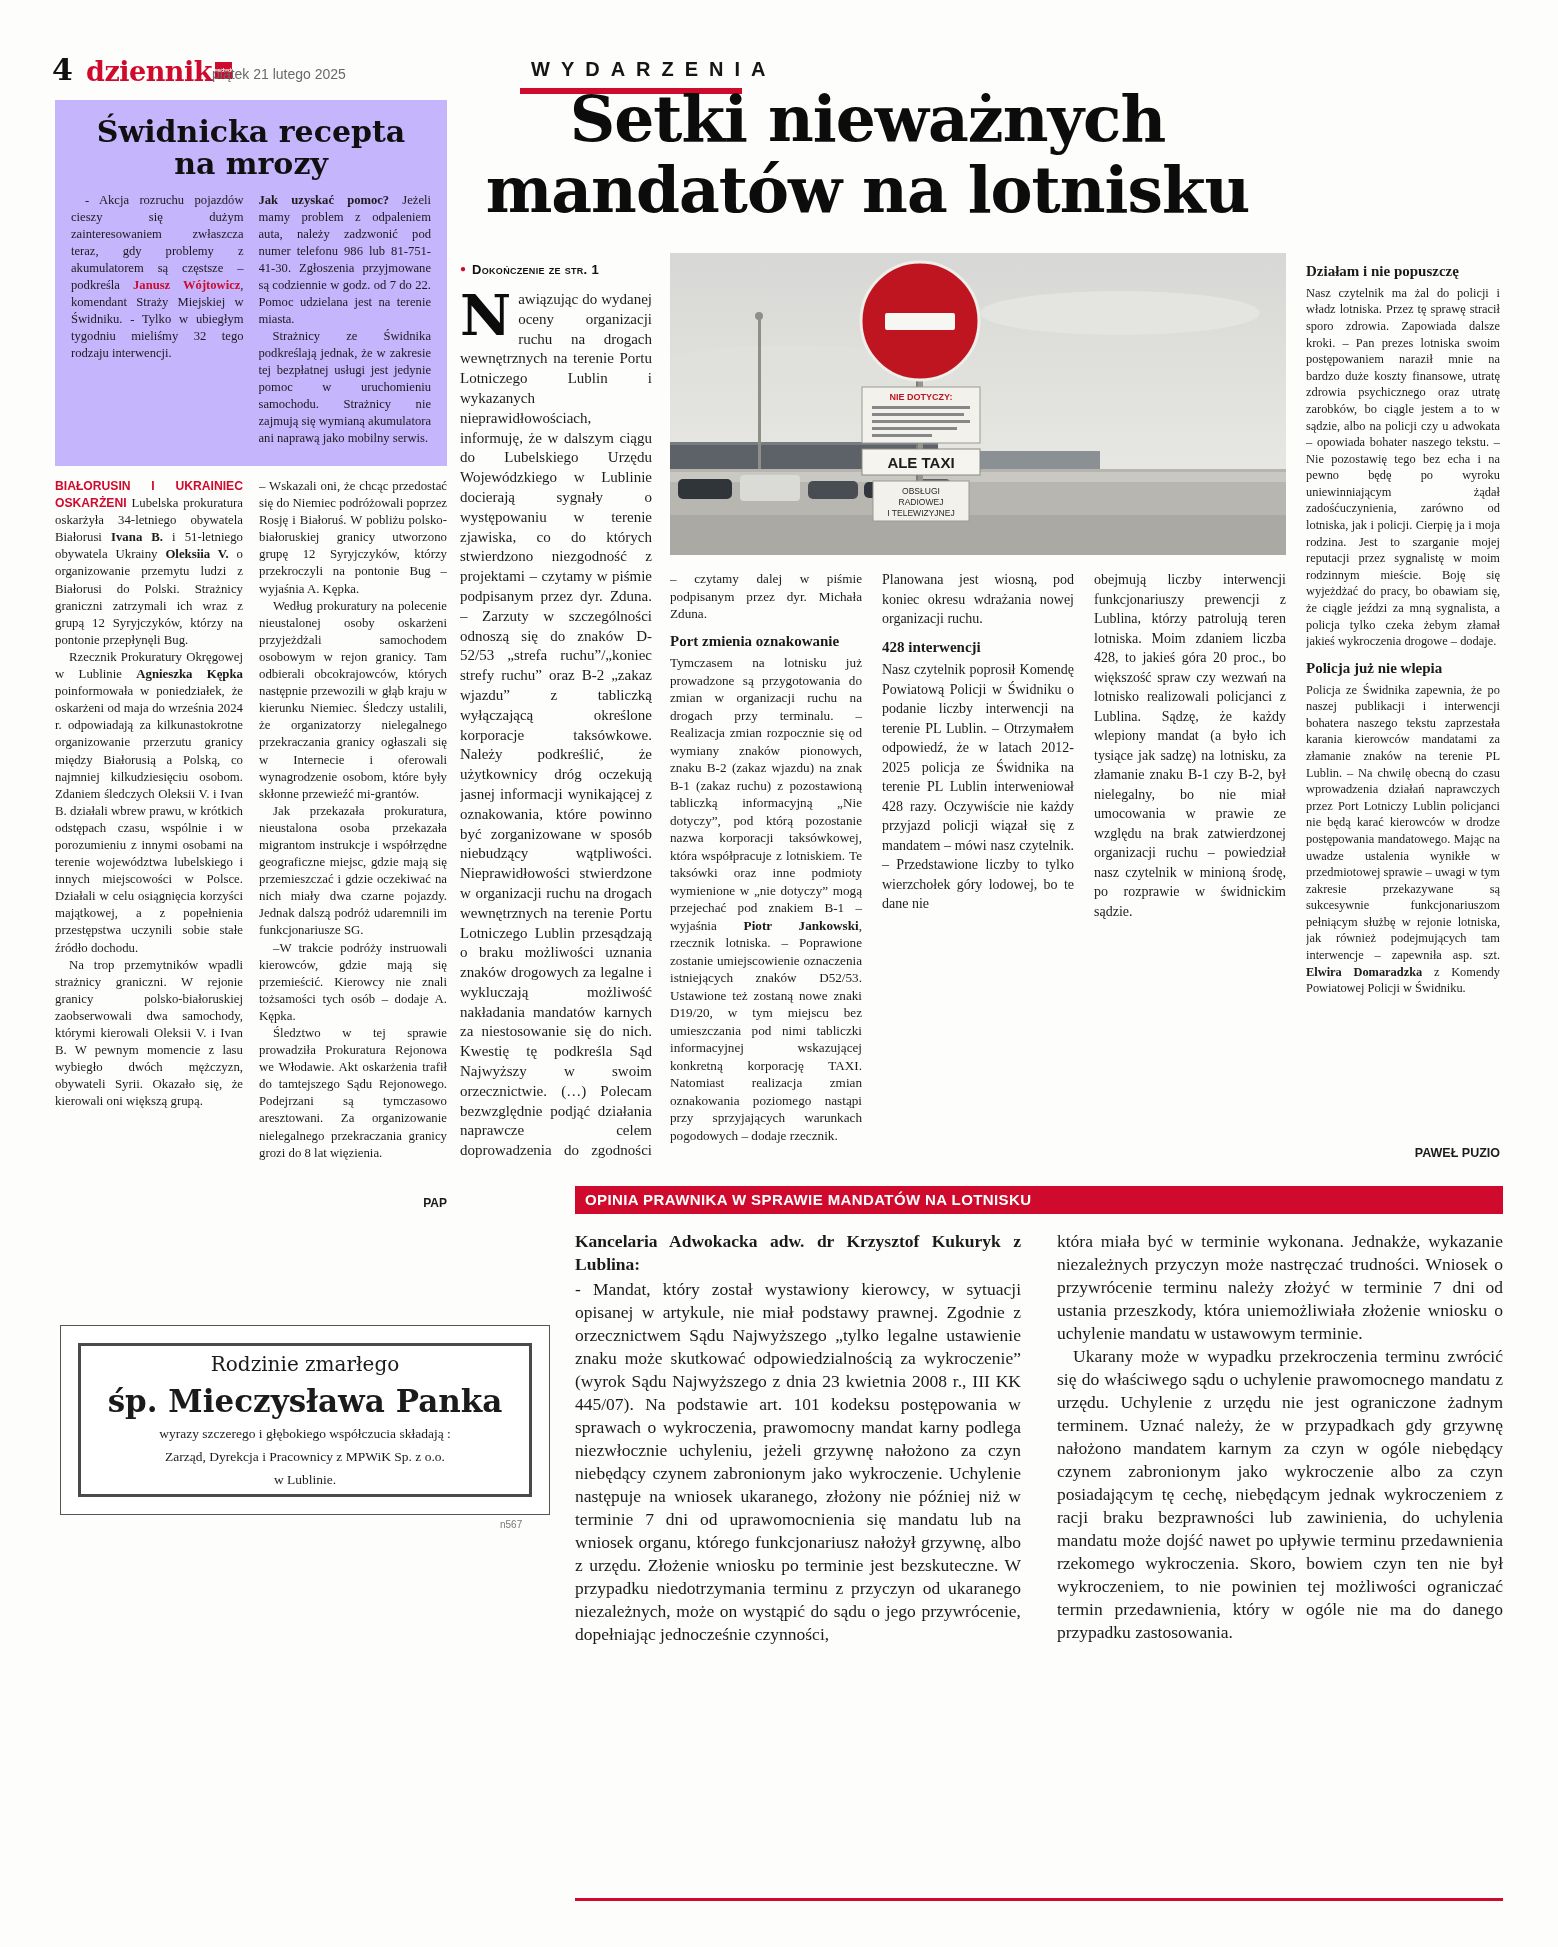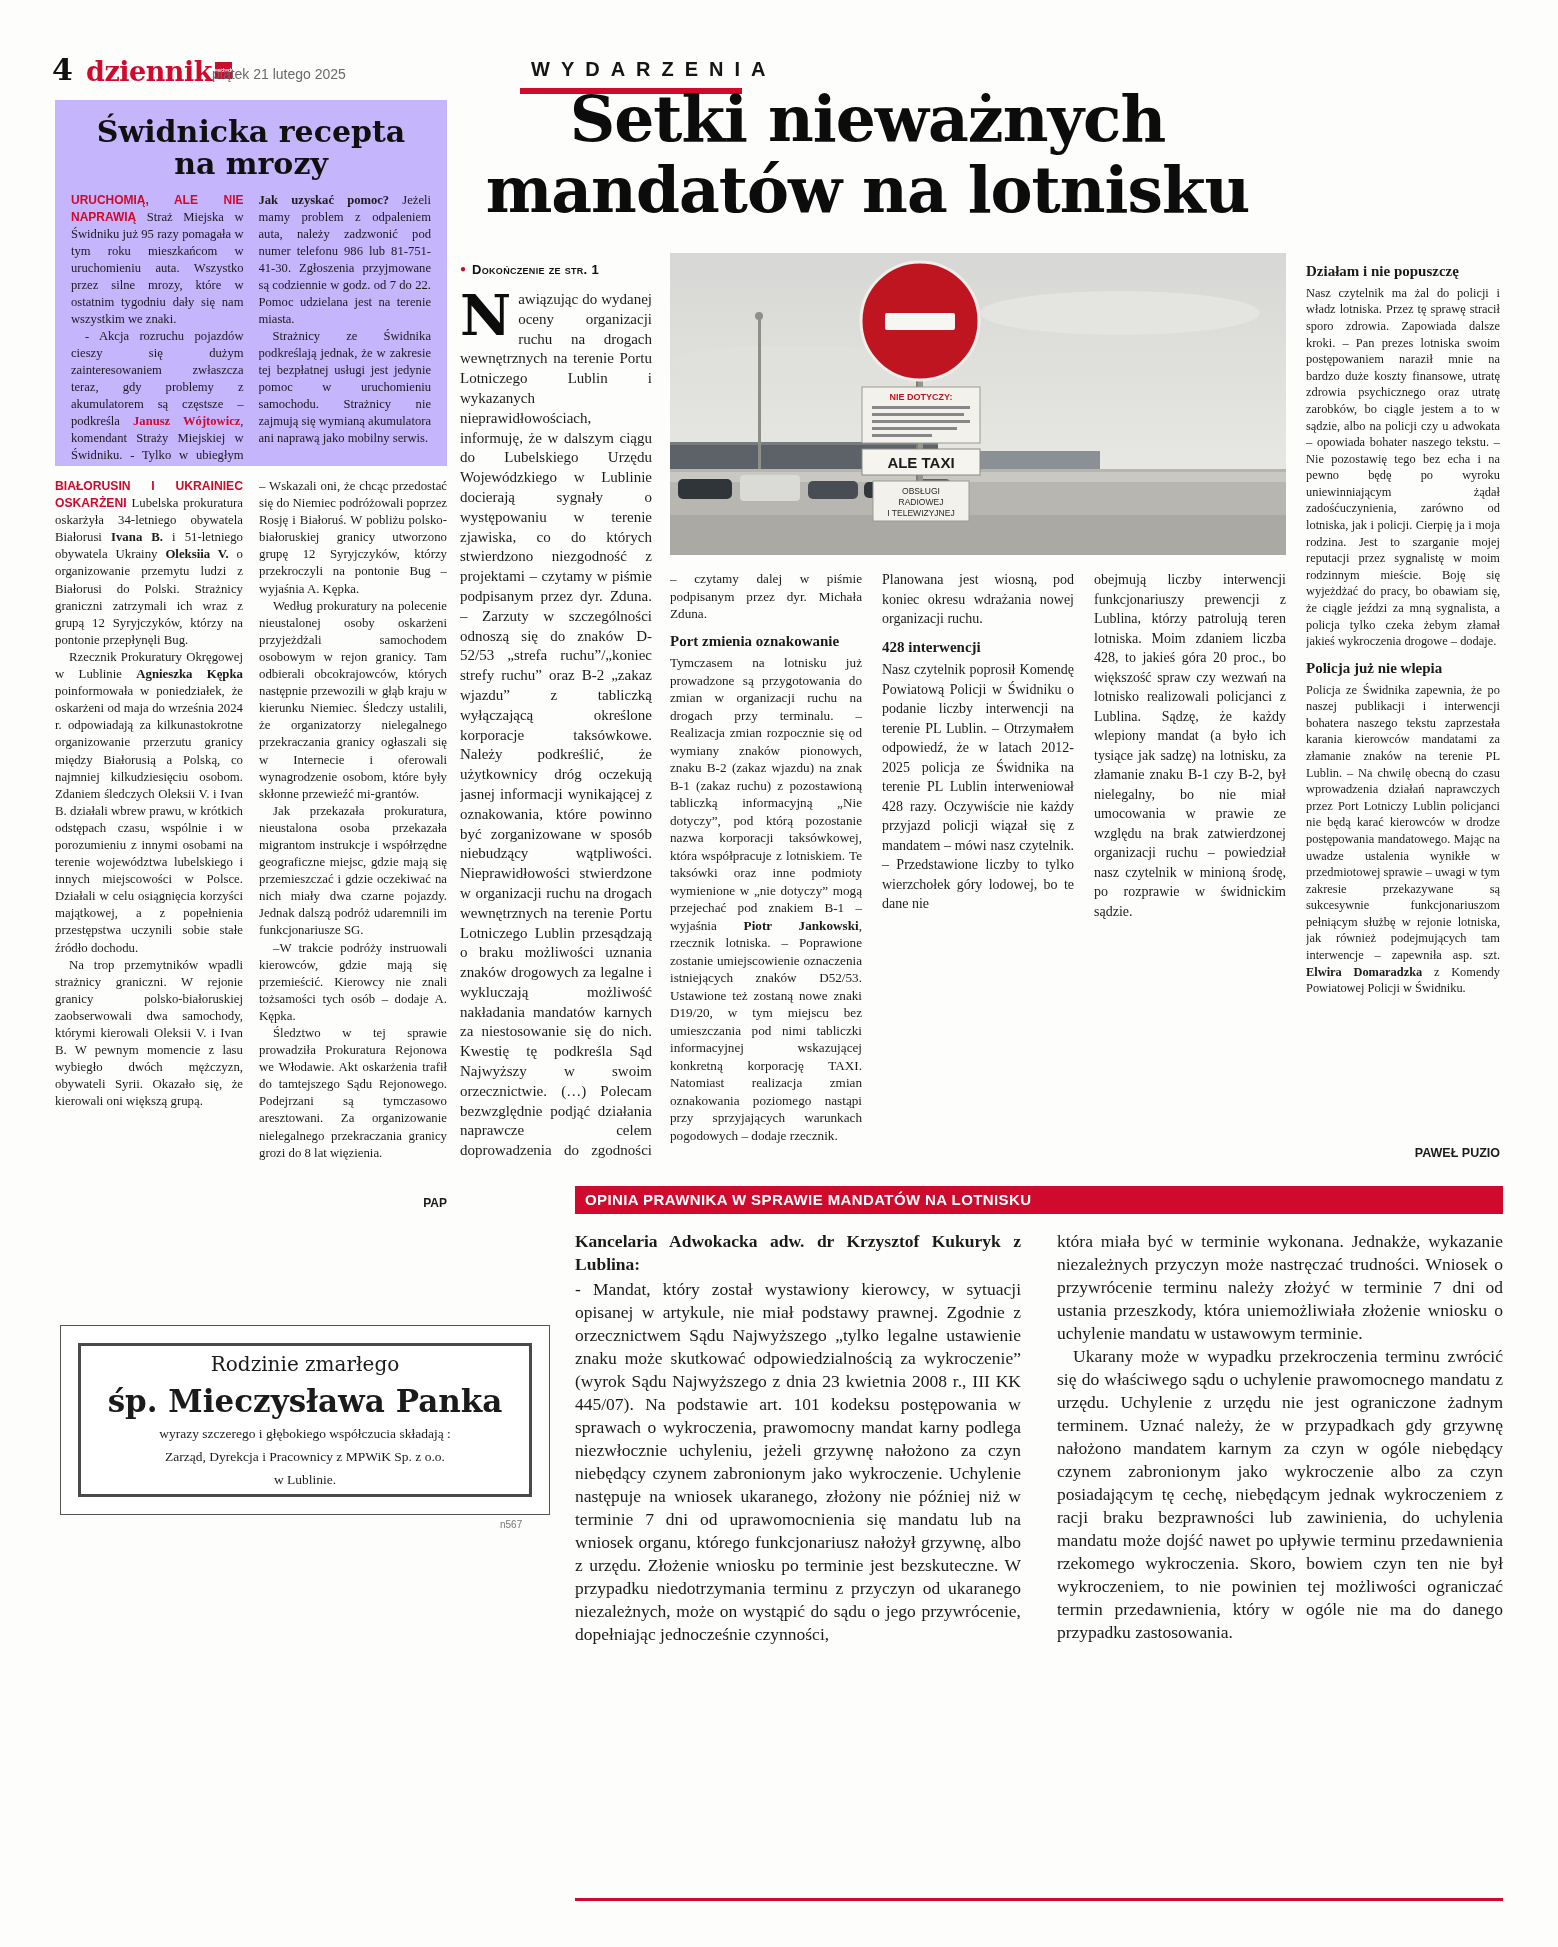--- a/index.html
+++ b/index.html
@@ -96,21 +96,20 @@
     <div class="bar"></div>
   </div>
 
   <section class="box">
     <h2>
         <span style="display:block">Świdnicka recepta</span>
         <span style="display:block">na mrozy</span>
       </h2>
     <div class="cols">
       <div>
-        <p class="ni"><span class="seg-kick">URUCHOMIĄ, ALE NIE NAPRAWIĄ</span><span> Straż Miejska w Świdniku już 95 razy pomagała w tym roku mieszkańcom w uruchomieniu auta. Wszystko przez silne mrozy, które w ostatnim tygodniu dały się nam wszystkim we znaki.</span></p>
         <p><span>- Akcja rozruchu pojazdów cieszy się dużym zainteresowaniem zwłaszcza teraz, gdy problemy z akumulatorem są częstsze – podkreśla </span><span class="seg-rb">Janusz Wójtowicz</span><span>, komendant Straży Miejskiej w Świdniku. - Tylko w ubiegłym tygodniu mieliśmy 32 tego rodzaju interwencji.</span></p>
       </div>
       <div>
         <p class="ni"><span class="seg-b">Jak uzyskać pomoc?</span><span> Jeżeli mamy problem z odpaleniem auta, należy zadzwonić pod numer telefonu 986 lub 81-751-41-30. Zgłoszenia przyjmowane są codziennie w godz. od 7 do 22. Pomoc udzielana jest na terenie miasta.</span></p>
         <p>Strażnicy ze Świdnika podkreślają jednak, że w zakresie tej bezpłatnej usługi jest jedynie pomoc w uruchomieniu samochodu. Strażnicy nie zajmują się wymianą akumulatora ani naprawą jako mobilny serwis.</p>
 
       </div>
     </div>
   </section>
 

